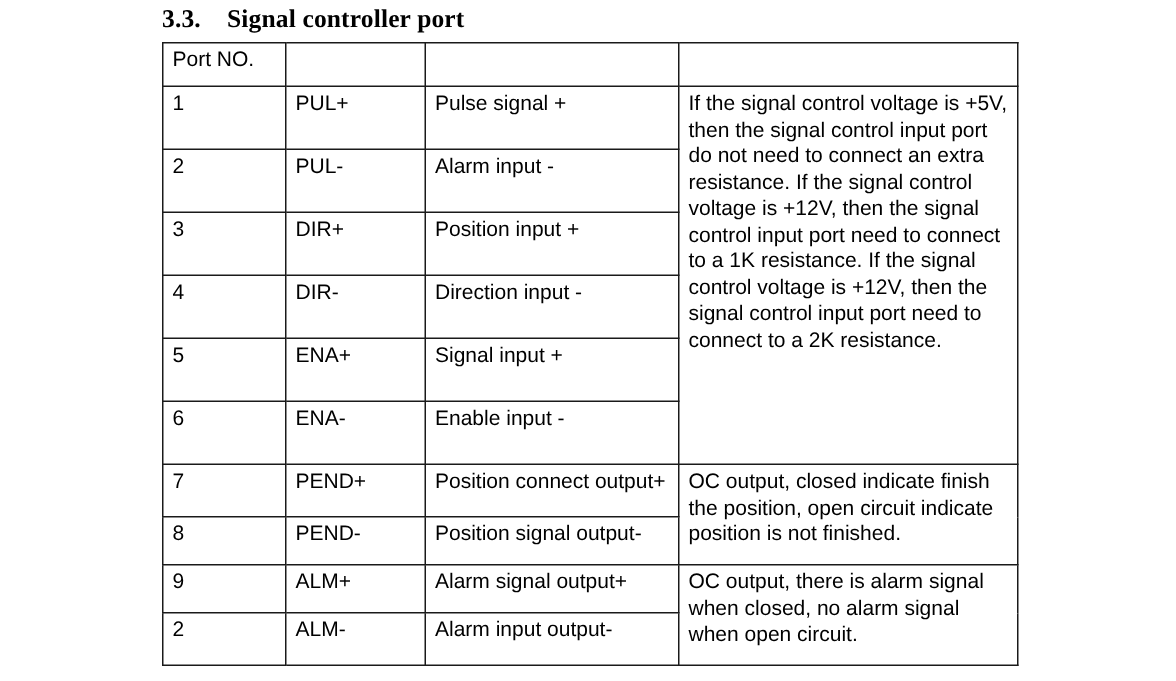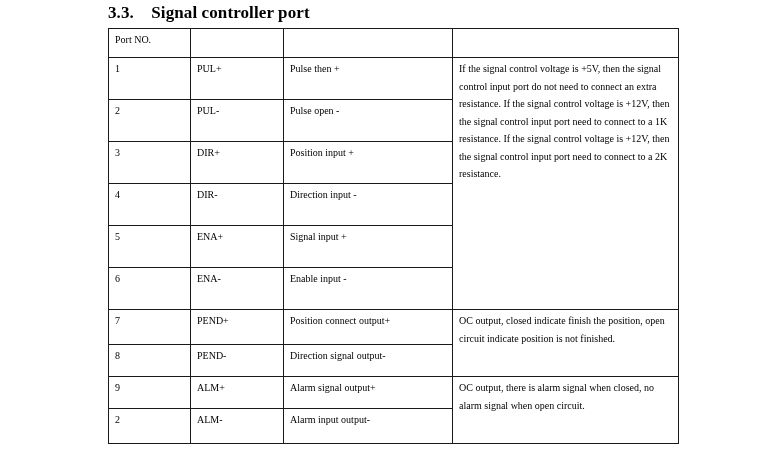--- a/index.html
+++ b/index.html
@@ -45,23 +45,23 @@
     top: 28px;
     width: 570px;
     border-collapse: collapse;
     table-layout: fixed;
   }
 
   #port-table td {
     border: 1px solid #1a1a1a;
     vertical-align: top;
     padding: 2px 5px 2px 6px;
-    font-size: 10px;
+    font-size: 14px;
     line-height: 17.5px;
-    font-family: Liberation Serif, serif;
+    font-family: Liberation Sans, sans-serif;
   }
 
   .col-no   { width: 82px; }
   .col-sig  { width: 93px; }
   .col-desc { width: 169px; }
   .col-note { width: 226px; }
 
   .r-head td { height: 24px; }
   .r-tall td { height: 37px; }
   .r-short td { height: 27px; }
@@ -93,28 +93,28 @@
       <tr class="r-head">
         <td>Port NO.</td>
         <td class="blank-cell"></td>
         <td class="blank-cell"></td>
         <td class="blank-cell"></td>
       </tr>
 
       <tr class="r-tall">
         <td>1</td>
         <td>PUL+</td>
-        <td>Pulse then +</td>
+        <td>Pulse signal +</td>
         <td class="note-cell" rowspan="6">If the signal control voltage is +5V, then the signal control input port do not need to connect an extra resistance. If the signal control voltage is +12V, then the signal control input port need to connect to a 1K resistance. If the signal control voltage is +12V, then the signal control input port need to connect to a 2K resistance.</td>
       </tr>
 
       <tr class="r-tall">
         <td>2</td>
         <td>PUL-</td>
-        <td>Pulse open -</td>
+        <td>Alarm input -</td>
       </tr>
 
       <tr class="r-tall">
         <td>3</td>
         <td>DIR+</td>
         <td>Position input +</td>
       </tr>
 
       <tr class="r-tall">
         <td>4</td>
@@ -137,21 +137,21 @@
       <tr class="r-mid">
         <td>7</td>
         <td>PEND+</td>
         <td>Position connect output+</td>
         <td class="note-cell" rowspan="2">OC output, closed indicate finish the position, open circuit indicate position is not finished.</td>
       </tr>
 
       <tr class="r-short">
         <td>8</td>
         <td>PEND-</td>
-        <td>Direction signal output-</td>
+        <td>Position signal output-</td>
       </tr>
 
       <tr class="r-short">
         <td>9</td>
         <td>ALM+</td>
         <td>Alarm signal output+</td>
         <td class="note-cell" rowspan="2">OC output, there is alarm signal when closed, no alarm signal when open circuit.</td>
       </tr>
 
       <tr class="r-mid">

